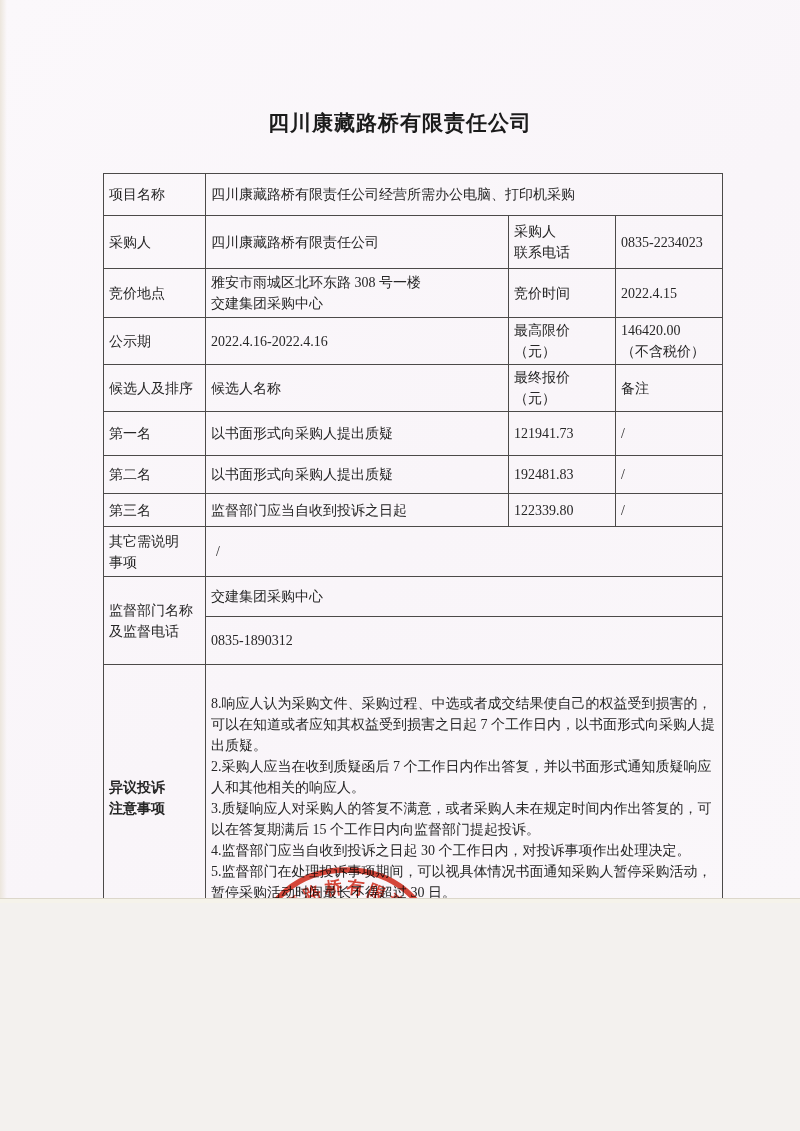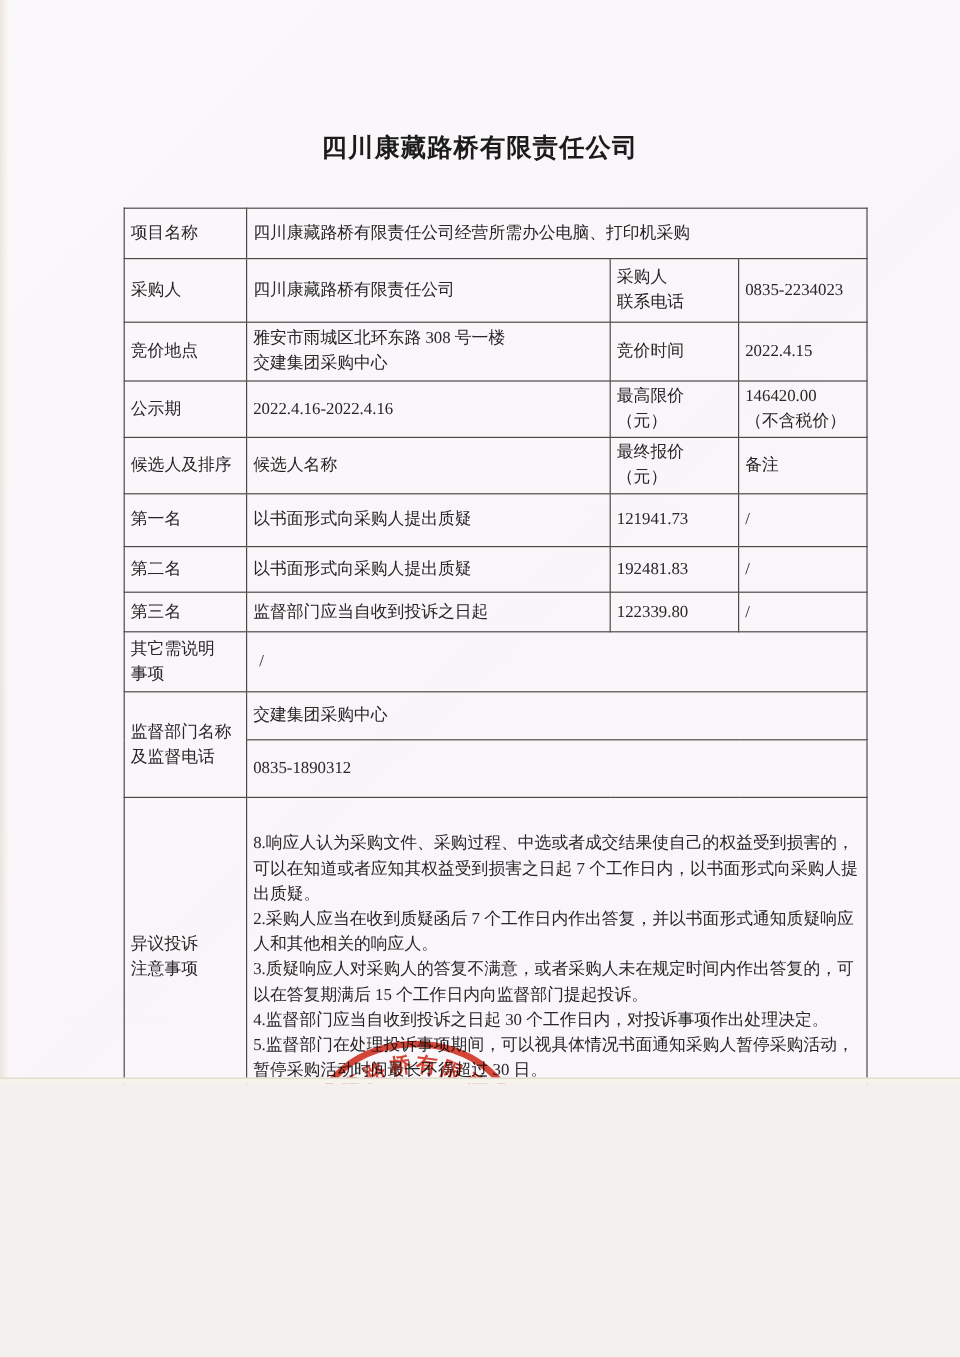--- a/index.html
+++ b/index.html
@@ -29,21 +29,21 @@
     position:absolute; left:103px; top:173px; width:619px;
     border-collapse:collapse; table-layout:fixed;
   }
   table.doc td {
     border:1.4px solid #4c4a49; font-size:14px; color:#262626;
     vertical-align:middle; padding:2px 5px;
     line-height:21px;
   }
   .ml   { white-space:pre-line; line-height:21px; }
   .left { text-align:left !important; padding-left:10px !important; }
-  td.objection-label { font-size:14.5px; }
+  td.objection-label { font-size:14.5px;font-weight:bold; }
   td.objection-content {
     text-align:left; font-size:14.5px; line-height:26.6px;
     padding:14px 10px 10px 9px; vertical-align:middle;
   }
   .sign-label {
     position:absolute; left:99px; top:930px; font-size:21px;
     color:#2d2d2d; letter-spacing:1.5px;
   }
   .stamp   { position:absolute; left:256px; top:866px; width:182px; height:154px;
              mix-blend-mode:multiply; opacity:0.93; }

